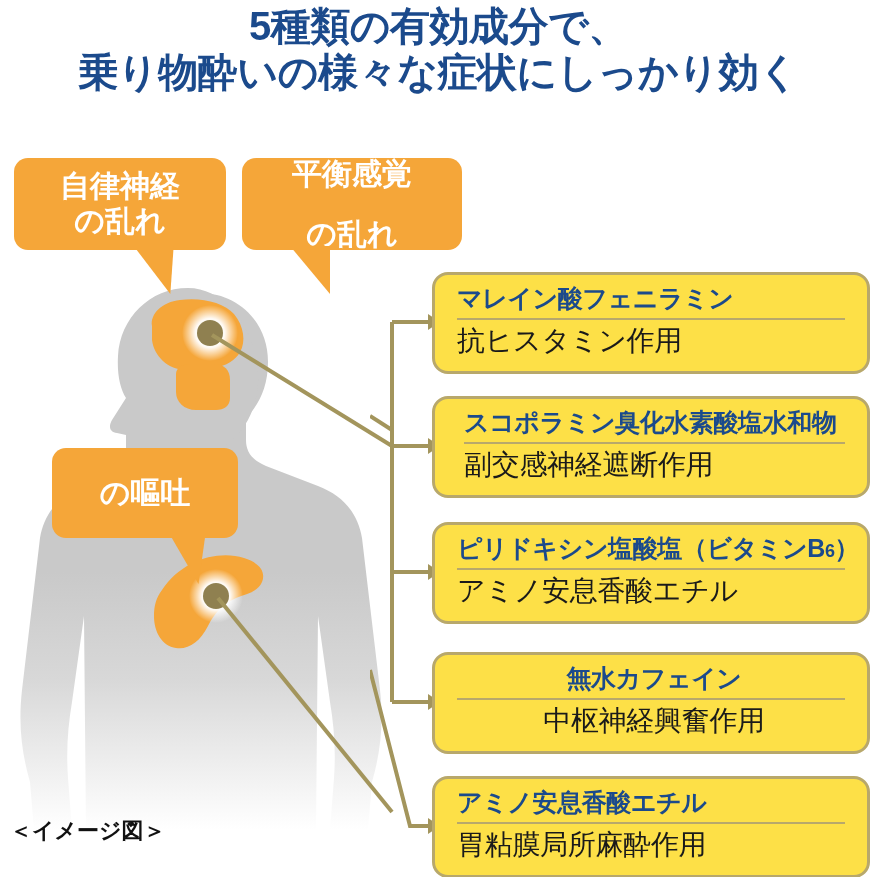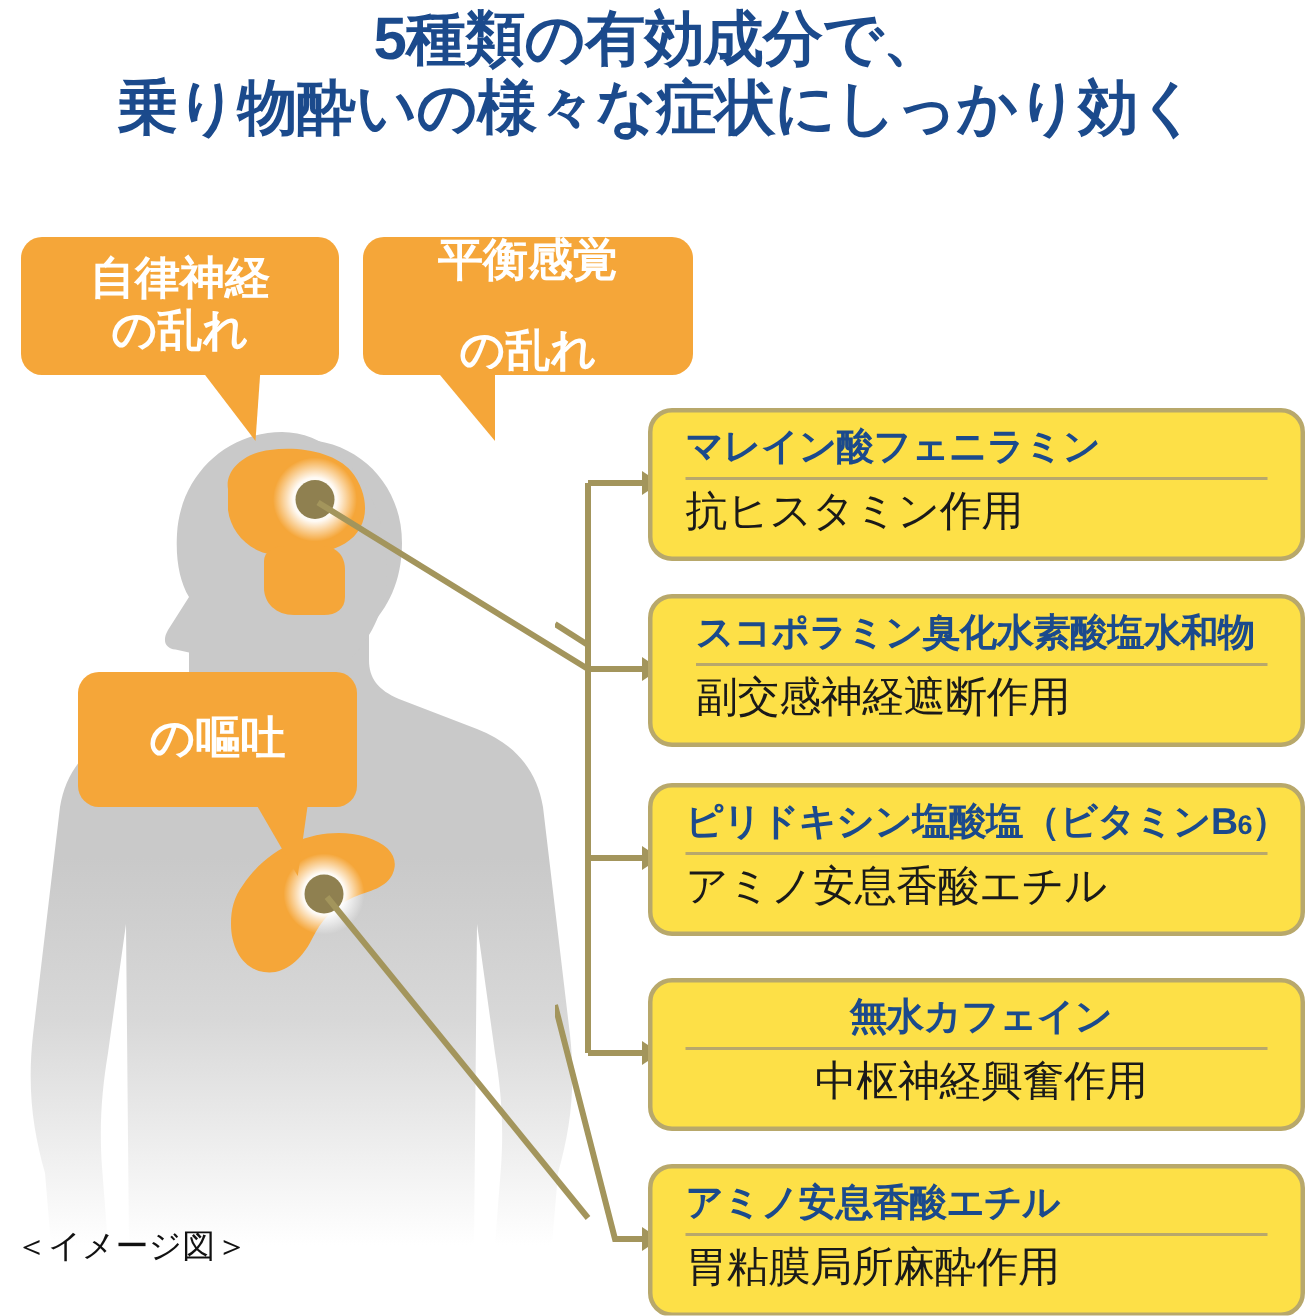--- a/index.html
+++ b/index.html
@@ -96,21 +96,21 @@
     font-size:28px;
     font-weight:normal;
     line-height:1.2;
     white-space:nowrap;
     letter-spacing:-0.3px;
   }
 
   
   .footer-note{
     position:absolute;left:10px;top:816px;
-    font-size:22px;font-weight:normal;color:#111111;
+    font-size:22px;font-weight:bold;color:#111111;
     letter-spacing:0px;
   }
 </style>
 </head>
 <body>
 
 <div id="stage">
 
   <div class="title-block">
     <span class="title-line1">5種類の有効成分で、</span>

